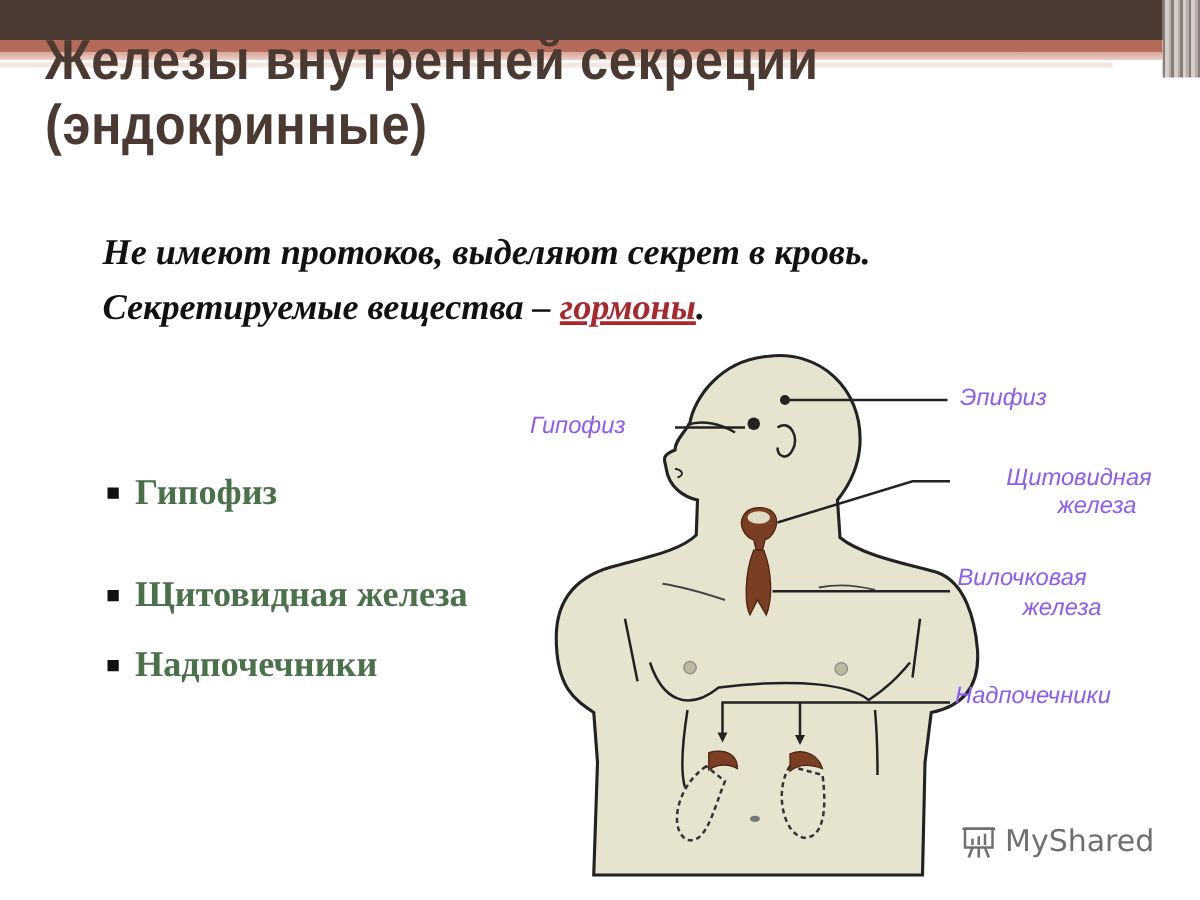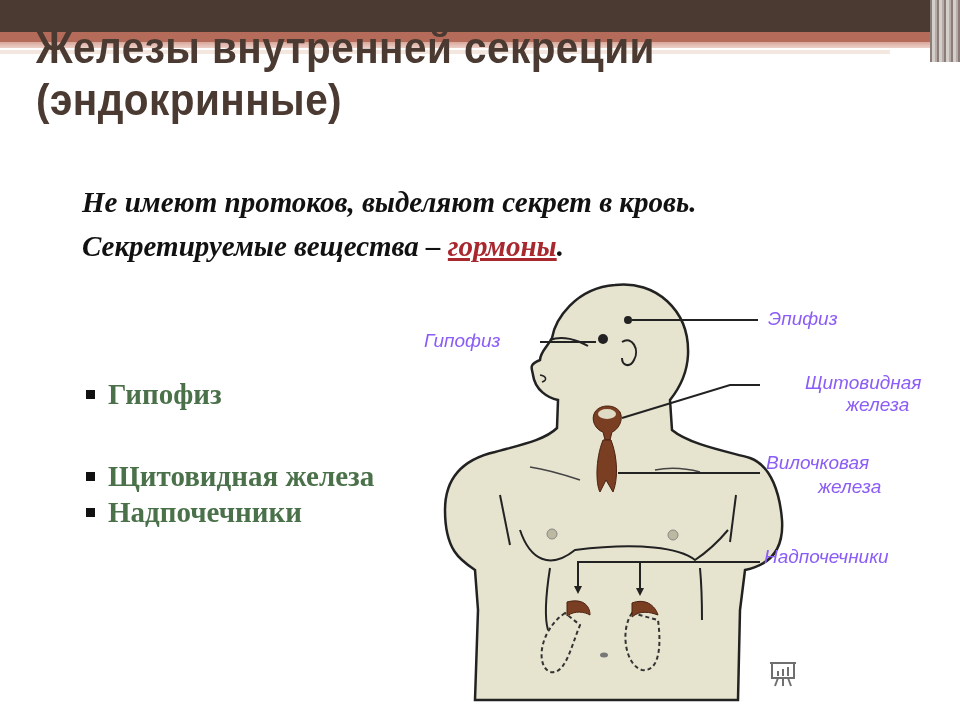--- a/index.html
+++ b/index.html
@@ -49,21 +49,21 @@
       list-style: none; margin: 0; padding: 0;
       font-family: "Liberation Serif", serif; font-weight: bold;
       font-size: 29px; line-height: 36px; color: #4a7149;
     }
     .bullets li { position: relative; padding-left: 26px; }
     .bullets li::before {
       content: ""; position: absolute; left: 4px; top: 14px;
       width: 9px; height: 9px; background: #111;
     }
     .bullets li.b1 { margin-bottom: 46px; }
-    .bullets li.b2 { }
+    .bullets li.b2 { margin-bottom: 20px; }
     .diagram { position: absolute; left: 400px; top: 280px; width: 560px; height: 440px; }
     .lbl {
       position: absolute; font-family: "Liberation Sans", sans-serif; font-style: italic;
       font-size: 19px; line-height: 22px; color: #8b5cf6;
     }
     .watermark {
       position: absolute; left: 768px; top: 658px; display: flex; align-items: center;
       font-family: "DejaVu Sans", sans-serif; font-size: 24px; color: #6f6f6f;
     }
     .watermark svg { margin-right: 6px; }
@@ -157,13 +157,14 @@
   <svg width="30" height="30" viewBox="0 0 30 30">
     <rect x="4" y="5" width="22" height="15" fill="none" stroke="#6f6f6f" stroke-width="2"></rect>
     <line x1="2" y1="5" x2="28" y2="5" stroke="#6f6f6f" stroke-width="2"></line>
     <rect x="9" y="13" width="2" height="5" fill="#6f6f6f"></rect>
     <rect x="14" y="11" width="2" height="7" fill="#6f6f6f"></rect>
     <rect x="19" y="9" width="2" height="9" fill="#6f6f6f"></rect>
     <line x1="10" y1="20" x2="7" y2="28" stroke="#6f6f6f" stroke-width="2"></line>
     <line x1="20" y1="20" x2="23" y2="28" stroke="#6f6f6f" stroke-width="2"></line>
     <line x1="15" y1="20" x2="15" y2="28" stroke="#6f6f6f" stroke-width="2"></line>
   </svg>
+  <span>MyShared</span>
 </div>
 
 </body></html>

